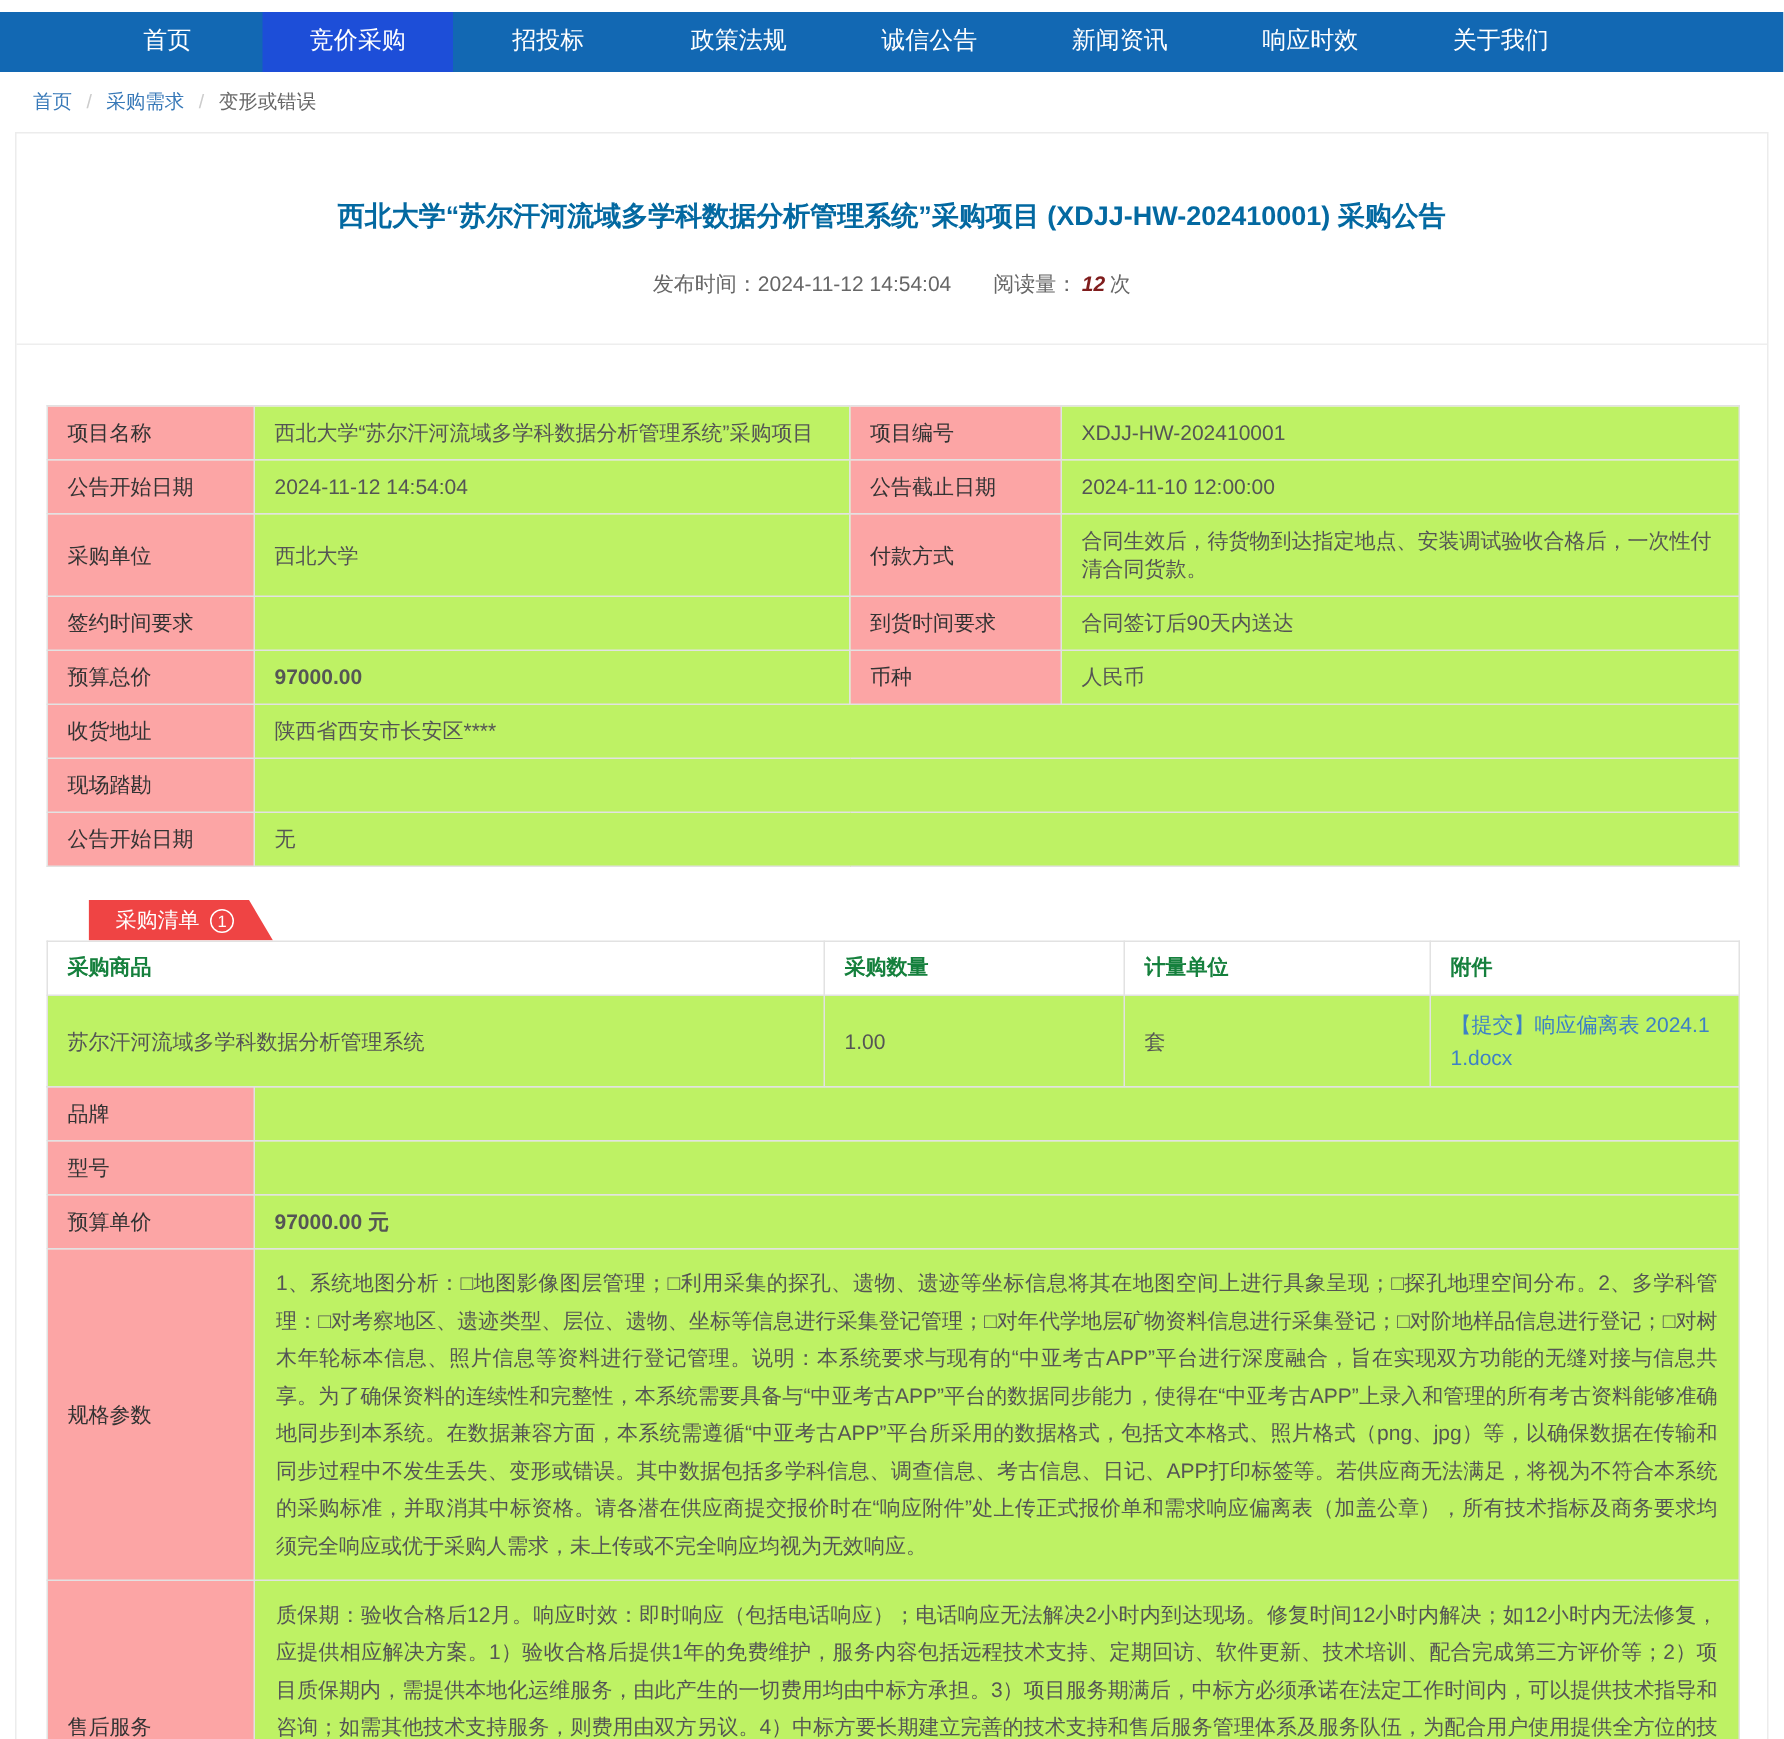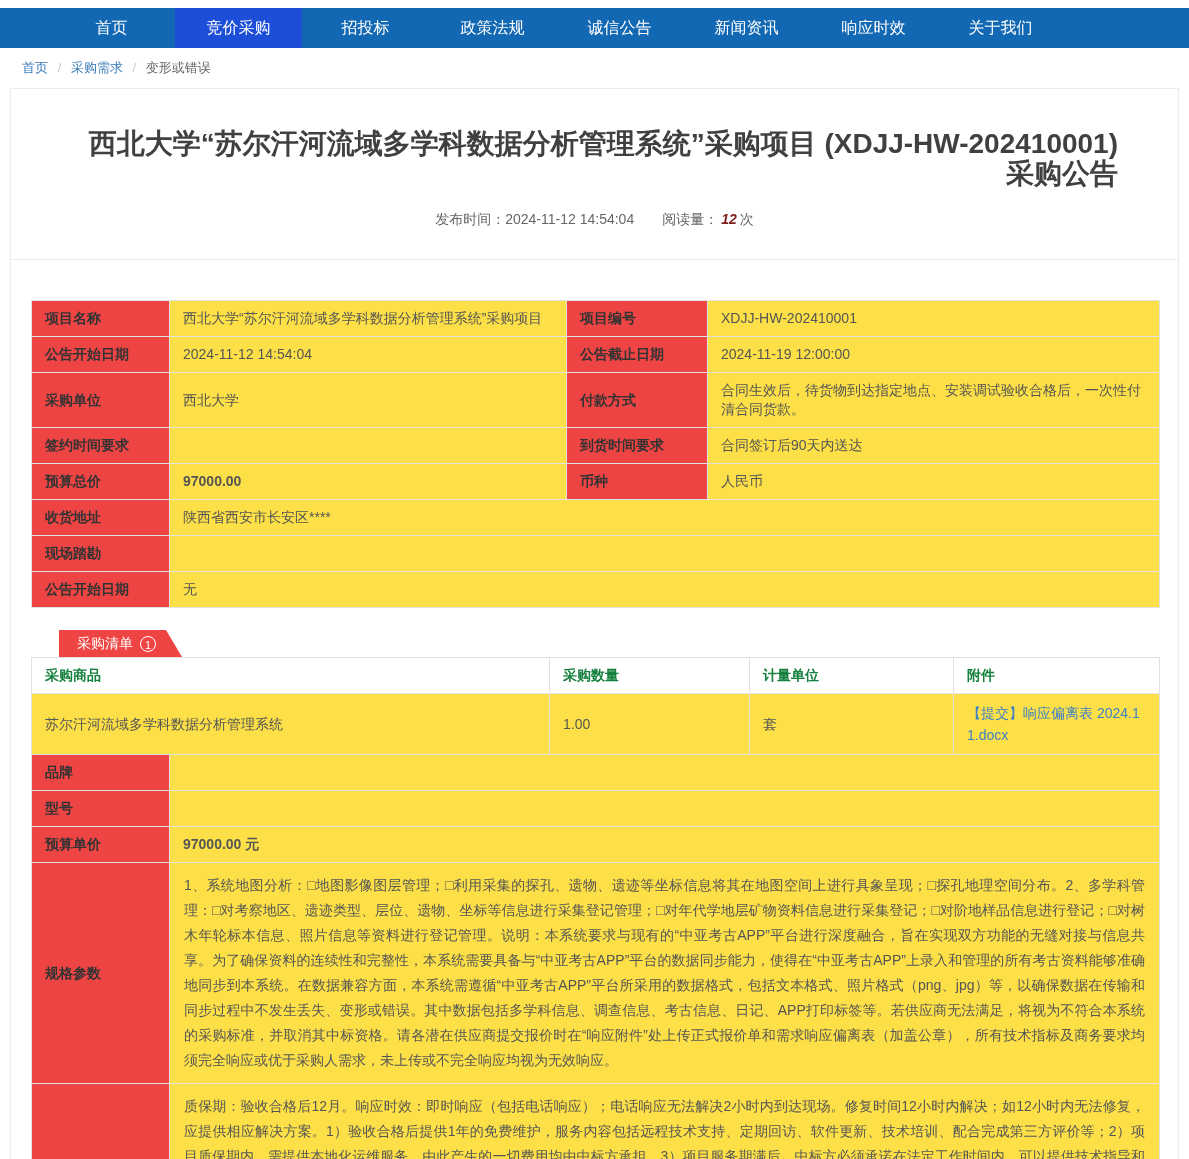--- a/index.html
+++ b/index.html
@@ -38,24 +38,24 @@
   .breadcrumb .sep { margin:0 6px; color:#ccc; }
   .breadcrumb .current { color:#666; }
   
   .card {
     margin:0 10px 0 10px;
     border:1px solid #ececec;
     background:#fff;
     padding-bottom:14px;
   }
   .page-title {
-    text-align:right;
-    font-size:28px;
+    text-align:center;
+    font-size:18px;
     font-weight:bold;
-    color:#404040;
+    color:#0369a1;
     padding:40px 60px 22px 60px;
     line-height:30px;
   }
   .meta {
     text-align:center;
     font-size:14px;
     color:#666;
     padding-bottom:30px;
     border-bottom:1px solid #eee;
   }
@@ -76,25 +76,25 @@
   }
   .tbl td, .tbl th {
     border:1px solid #e2e2e2;
     padding:8px 13px;
     line-height:19px;
     text-align:left;
     vertical-align:middle;
     word-break:break-all;
   }
   .tbl td.lbl {
-    background:#ef4444;
-    font-weight:bold;
+    background:#fca5a5;
+    font-weight:normal;
     color:#333;
   }
-  .tbl td.val { color:#555; background:#fde047;margin-top:13px; }
+  .tbl td.val { color:#555; background:#bef264;margin-top:13px; }
   .info-table { margin-top:40px; }
   .info-table td { height:35px; }
   .red-price { color:#e13c3c; font-weight:bold; }
   
   .badge-row { margin:22px 20px 0 20px; height:27px; }
   .badge {
     display:inline-flex;
     align-items:center;
     gap:7px;
     background:#ef4444;
@@ -173,21 +173,21 @@
         <tr>
       <td class="lbl">项目名称</td>
       <td class="val">西北大学“苏尔汗河流域多学科数据分析管理系统”采购项目</td>
       <td class="lbl">项目编号</td>
       <td class="val">XDJJ-HW-202410001</td>
     </tr>
     <tr>
       <td class="lbl">公告开始日期</td>
       <td class="val">2024-11-12 14:54:04</td>
       <td class="lbl">公告截止日期</td>
-      <td class="val">2024-11-19 12:00:00</td>
+      <td class="val">2024-11-10 12:00:00</td>
     </tr>
     <tr>
       <td class="lbl">采购单位</td>
       <td class="val">西北大学</td>
       <td class="lbl">付款方式</td>
       <td class="val">合同生效后，待货物到达指定地点、安装调试验收合格后，一次性付清合同货款。</td>
     </tr>
     <tr>
       <td class="lbl">签约时间要求</td>
       <td class="val"></td>

